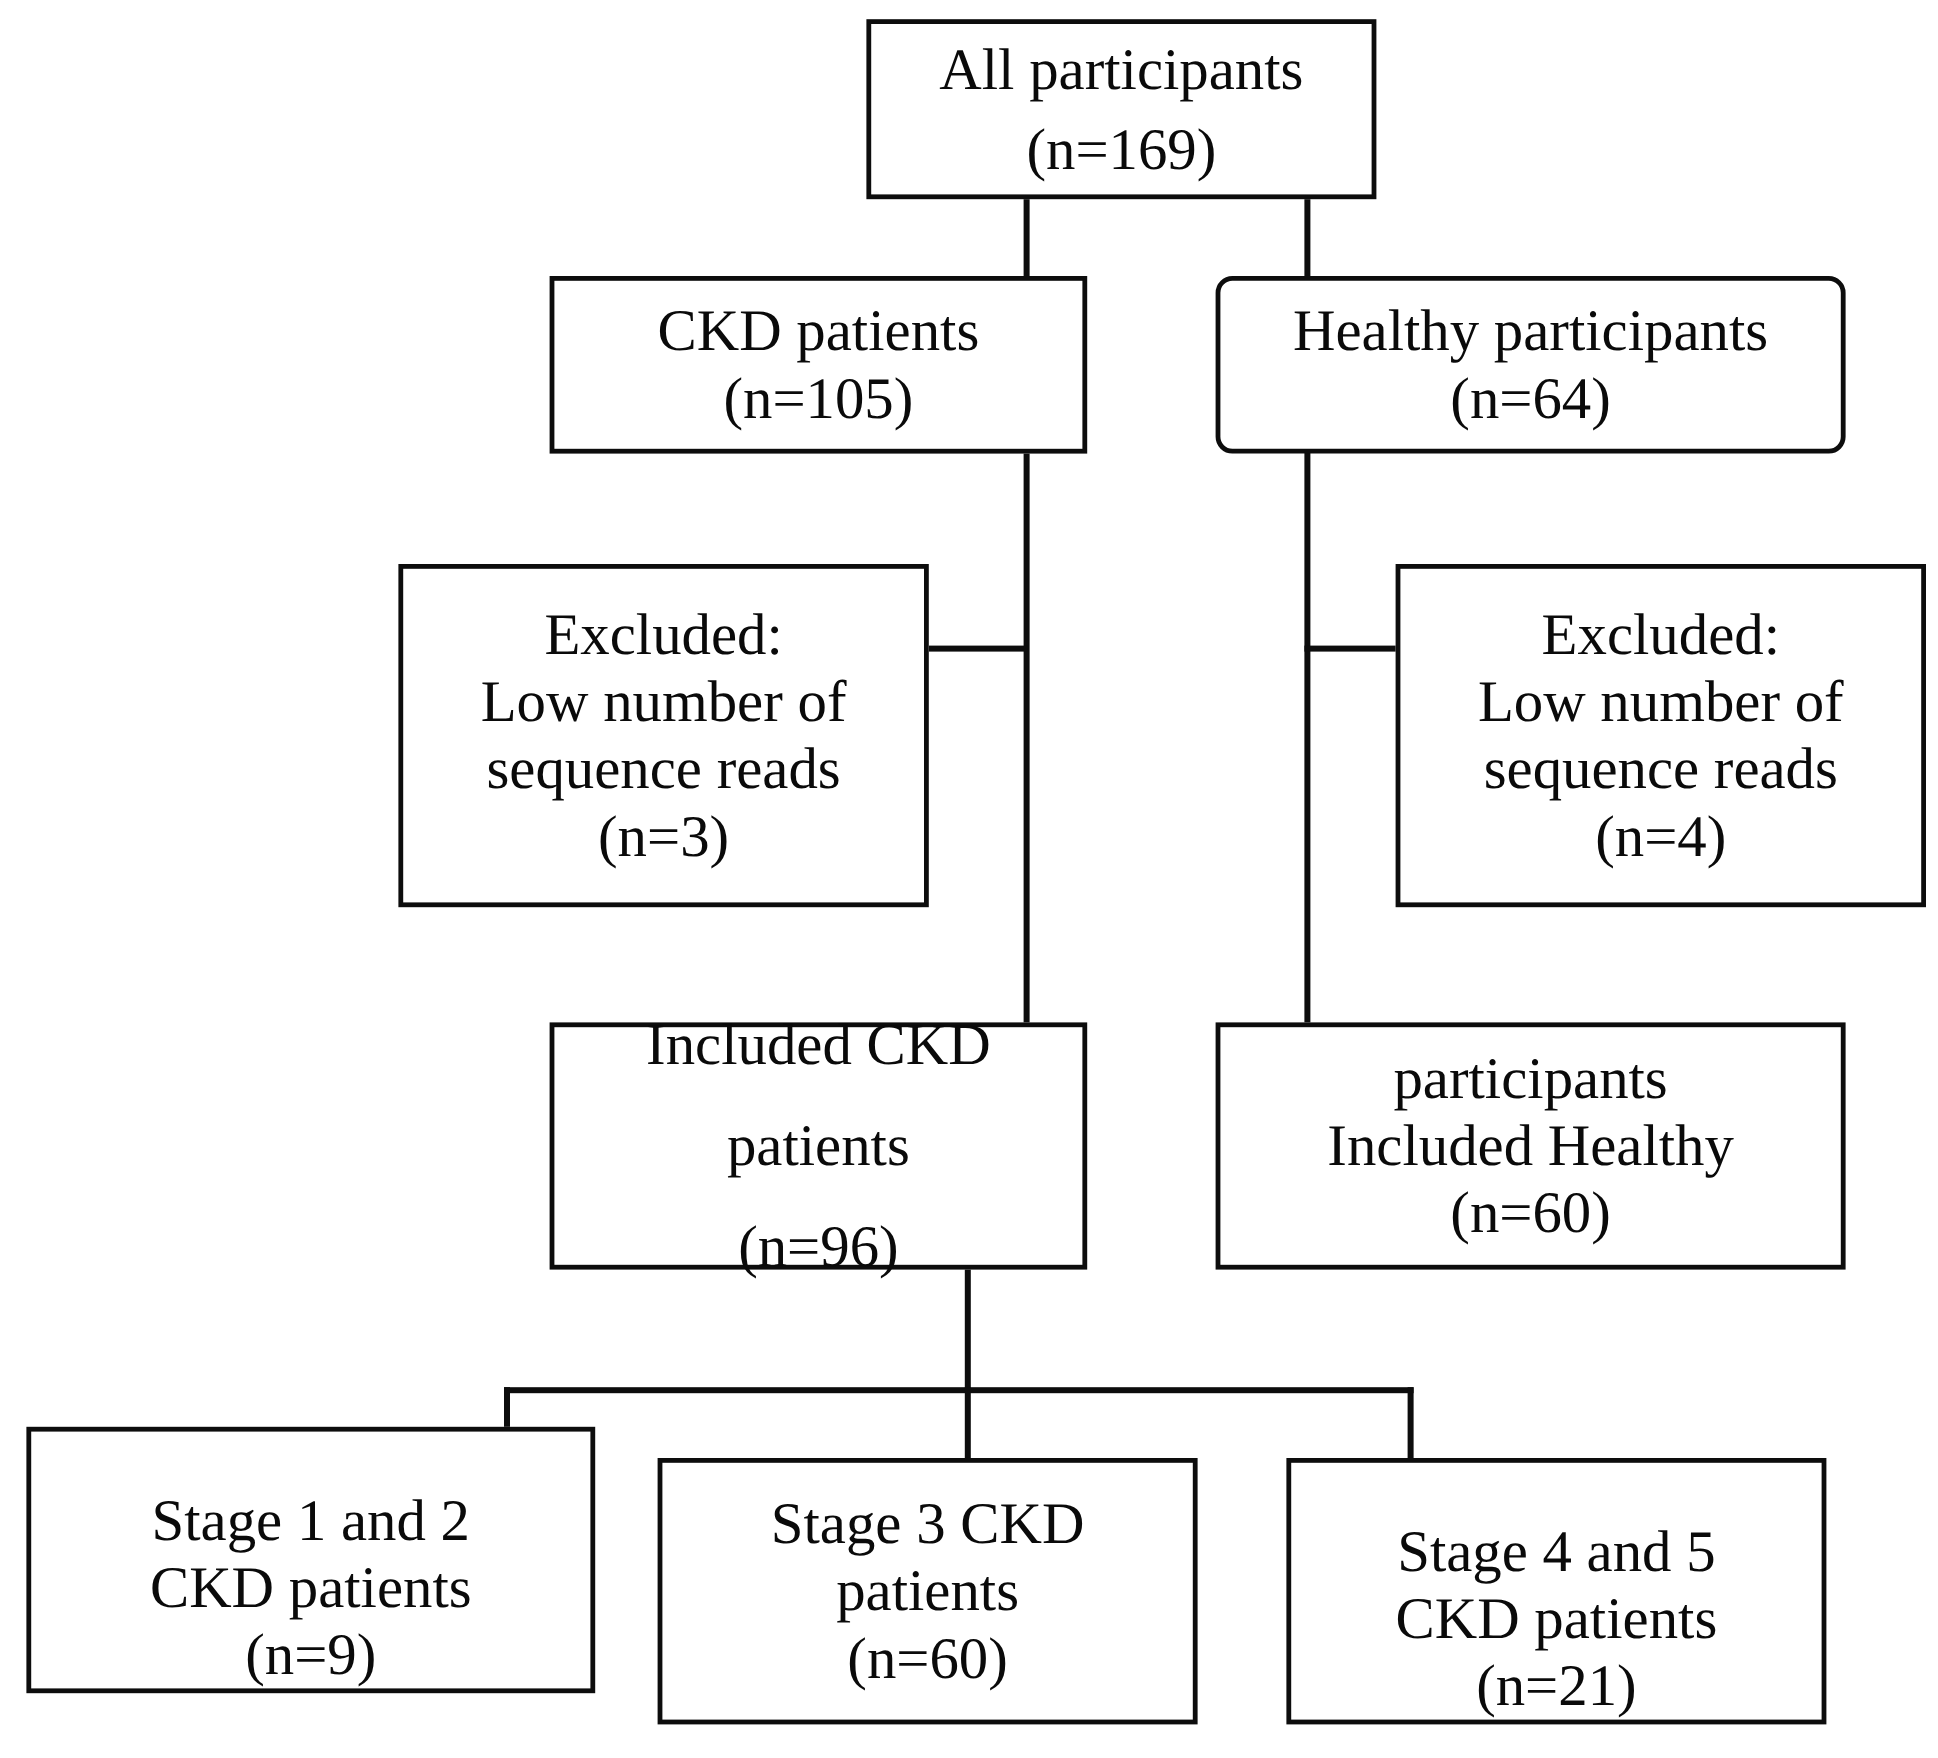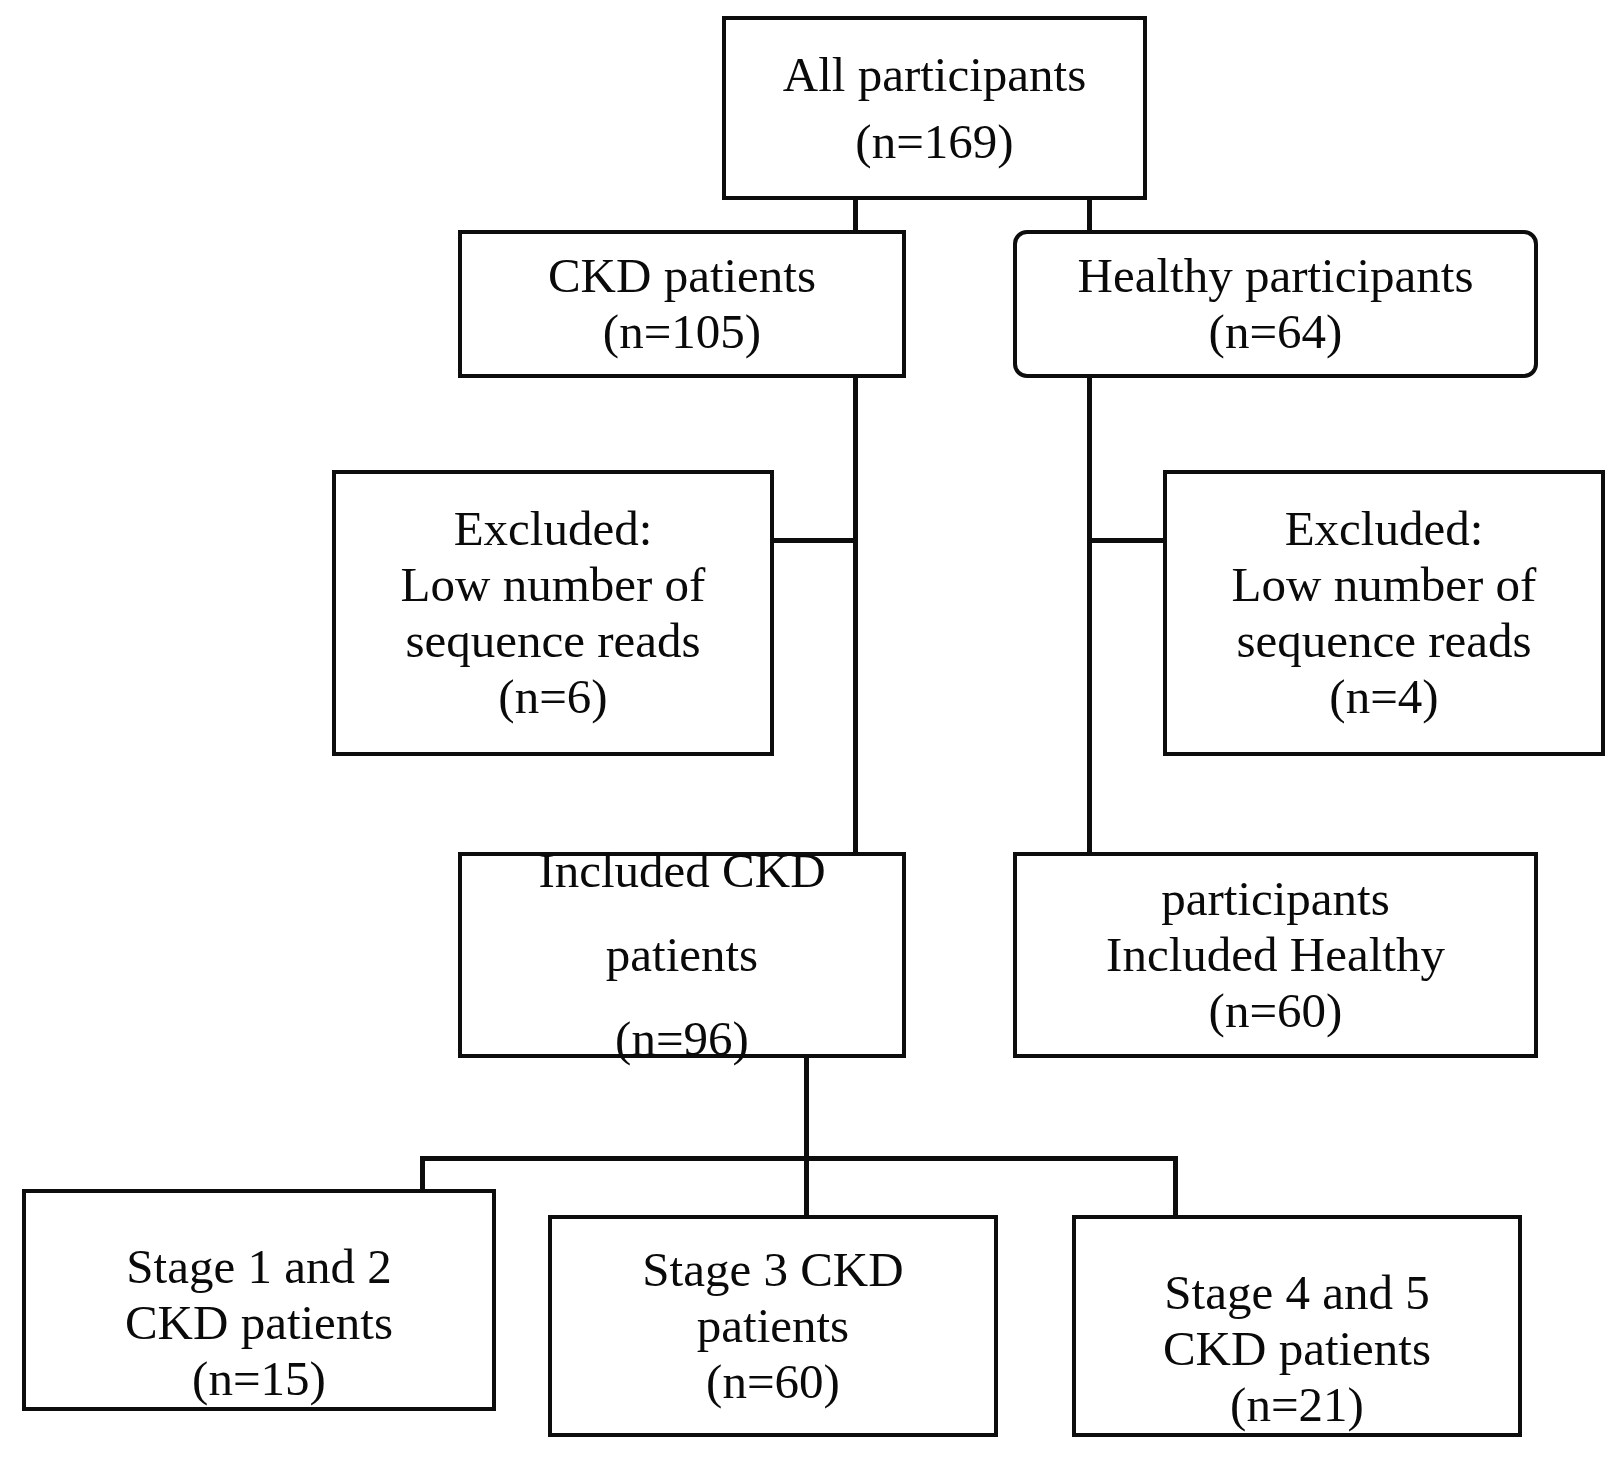--- a/index.html
+++ b/index.html
@@ -62,40 +62,40 @@
   <div class="edge vline" style="left:804px; top:1055px; height:105px;"></div>
 
   <div class="edge hline" style="left:420px; top:1156px; width:758px;"></div>
 
   <div class="edge vline" style="left:420px; top:1156px; height:62px;"></div>
 
   <div class="edge vline" style="left:804px; top:1156px; height:62px;"></div>
 
   <div class="edge vline" style="left:1173px; top:1156px; height:62px;"></div>
 
-  <div class="node" style="left:722px; top:16px; width:425px; height:184px;gap:11px;">
+  <div class="node" style="left:722px; top:16px; width:425px; height:150px;gap:11px;">
     <span class="ln">All participants</span>
     <span class="ln">(n=169)</span>
   </div>
 
   <div class="node" style="left:458px; top:230px; width:448px; height:148px;">
     <span class="ln">CKD patients</span>
     <span class="ln">(n=105)</span>
   </div>
 
   <div class="node" style="left:1013px; top:230px; width:525px; height:148px;border-radius:14px;">
     <span class="ln">Healthy participants</span>
     <span class="ln">(n=64)</span>
   </div>
 
   <div class="node" style="left:332px; top:470px; width:442px; height:286px;">
     <span class="ln">Excluded:</span>
     <span class="ln">Low number of</span>
     <span class="ln">sequence reads</span>
-    <span class="ln">(n=6)</span>
+    <span class="ln">(n=3)</span>
   </div>
 
   <div class="node" style="left:1163px; top:470px; width:442px; height:286px;">
     <span class="ln">Excluded:</span>
     <span class="ln">Low number of</span>
     <span class="ln">sequence reads</span>
     <span class="ln">(n=4)</span>
   </div>
 
   <div class="node" style="left:458px; top:852px; width:448px; height:206px;gap:28px;">
@@ -106,21 +106,21 @@
 
   <div class="node" style="left:1013px; top:852px; width:525px; height:206px;">
     <span class="ln">participants</span>
     <span class="ln">Included Healthy</span>
     <span class="ln">(n=60)</span>
   </div>
 
   <div class="node" style="left:22px; top:1189px; width:474px; height:222px;justify-content:flex-end;">
     <span class="ln">Stage 1 and 2</span>
     <span class="ln">CKD patients</span>
-    <span class="ln">(n=15)</span>
+    <span class="ln">(n=9)</span>
   </div>
 
   <div class="node" style="left:548px; top:1215px; width:450px; height:222px;">
     <span class="ln">Stage 3 CKD</span>
     <span class="ln">patients</span>
     <span class="ln">(n=60)</span>
   </div>
 
   <div class="node" style="left:1072px; top:1215px; width:450px; height:222px;justify-content:flex-end;">
     <span class="ln">Stage 4 and 5</span>

